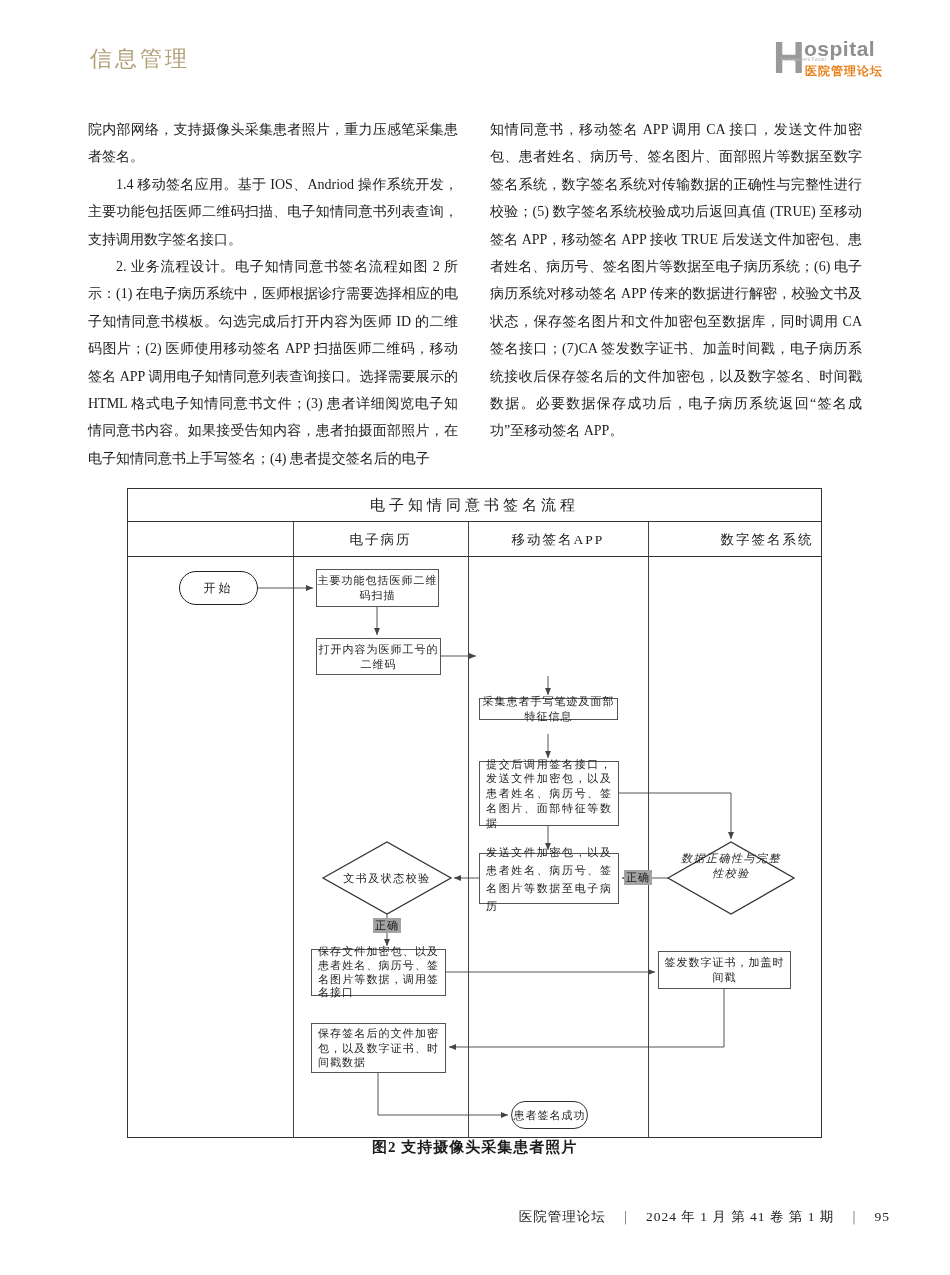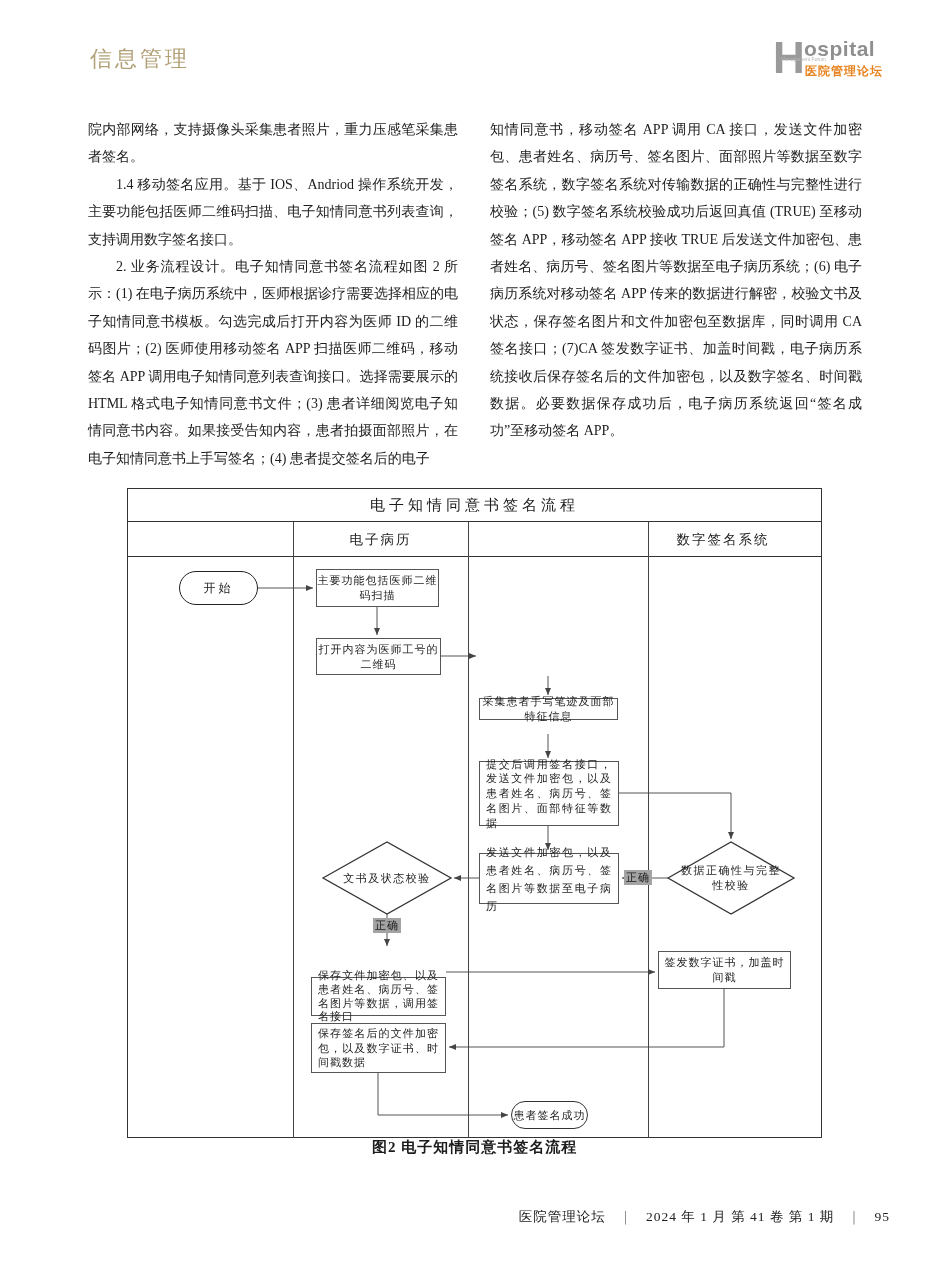--- a/index.html
+++ b/index.html
@@ -94,21 +94,22 @@
       <g stroke="#333" stroke-width="1.3" fill="#ffffff">
         <polygon points="195,389 259,353 323,389 259,425"></polygon>
         <polygon points="540,389 603,353 666,389 603,425"></polygon>
       </g>
     </svg>
 
     <div class="flow-title">电子知情同意书签名流程</div>
 
     <div class="lane-header">
       <div class="lane-label" style="left:165px;width:175px;">电子病历</div>
-      <div class="lane-label" style="left:508px;width:174px;">数字签名系统</div>
+      <div class="lane-label" style="left:340px;width:180px;">移动签名APP</div>
+      <div class="lane-label" style="left:552px;width:174px;">数字签名系统</div>
     </div>
 
     <div class="vline" style="left:165px;"></div>
     <div class="vline" style="left:340px;"></div>
     <div class="vline" style="left:520px;"></div>
 
     <div class="node oval" style="left:51px;top:82px;width:79px;height:34px;">开始</div>
 
     <div class="node center" style="left:188px;top:80px;width:123px;height:38px;">主要功能包括医师二维码扫描</div>
 
@@ -120,39 +121,39 @@
     <div class="node just" style="left:351px;top:272px;width:140px;height:65px;line-height:14.8px;">
         <span>提交后调用签名接口，发送文件加密包，以及患者姓名、病历号、签名图片、面部特征等数据</span>
       </div>
 
     <div class="node just" style="left:351px;top:364px;width:140px;height:51px;line-height:18px;">
         <span>发送文件加密包，以及患者姓名、病历号、签名图片等数据至电子病历</span>
       </div>
 
     <div class="dia-text" style="left:200px;top:355px;width:118px;height:68px;">文书及状态校验</div>
 
-    <div class="dia-text" style="left:548px;top:355px;width:110px;height:68px;">数据正确性与完整性校验</div>
+    <div class="dia-text" style="left:548px;top:343px;width:110px;height:68px;font-style:italic;">数据正确性与完整性校验</div>
 
     <div class="edge-label" style="left:496px;top:381px;">正确</div>
 
     <div class="edge-label" style="left:245px;top:429px;">正确</div>
 
-    <div class="node just" style="left:183px;top:488px;width:135px;height:39px;line-height:13.9px;">
+    <div class="node just" style="left:183px;top:460px;width:135px;height:47px;line-height:13.9px;">
         <span>保存文件加密包、以及患者姓名、病历号、签名图片等数据，调用签名接口</span>
       </div>
 
     <div class="node center" style="left:530px;top:462px;width:133px;height:38px;">签发数字证书，加盖时间戳</div>
 
     <div class="node just" style="left:183px;top:534px;width:135px;height:50px;line-height:14.8px;">
         <span>保存签名后的文件加密包，以及数字证书、时间戳数据</span>
       </div>
 
     <div class="node oval-end" style="left:383px;top:612px;width:77px;height:28px;">患者签名成功</div>
 
   </div>
 
-  <div class="figure-caption">图2 电子知情同意书签名流程</div>
+  <div class="figure-caption">图2 支持摄像头采集患者照片</div>
 
   <div class="page-footer">
     <span>医院管理论坛</span><span class="sep">｜</span><span>2024 年 1 月 第 41 卷 第 1 期</span><span class="sep">｜</span><span>95</span>
   </div>
 
 </div>
 
 </body></html>

